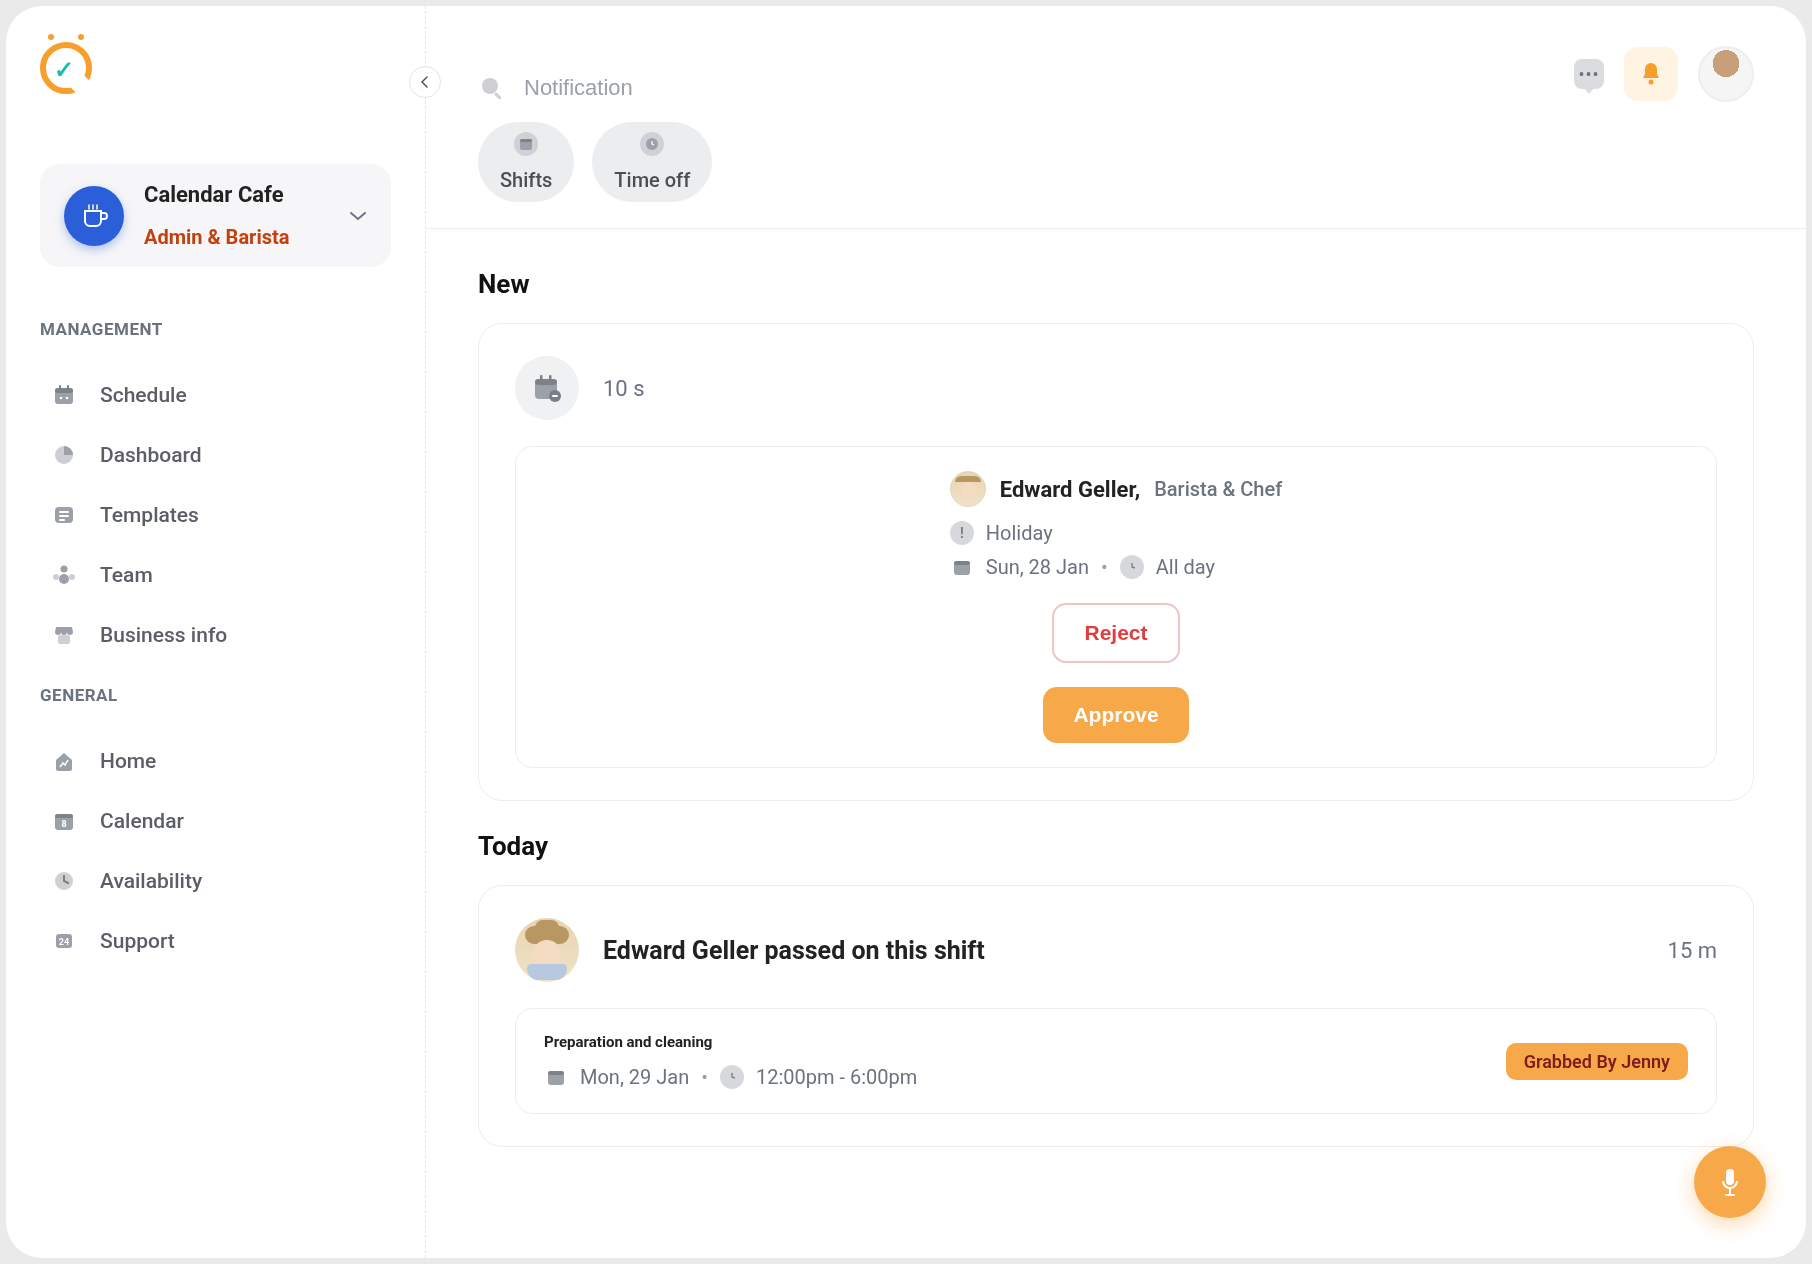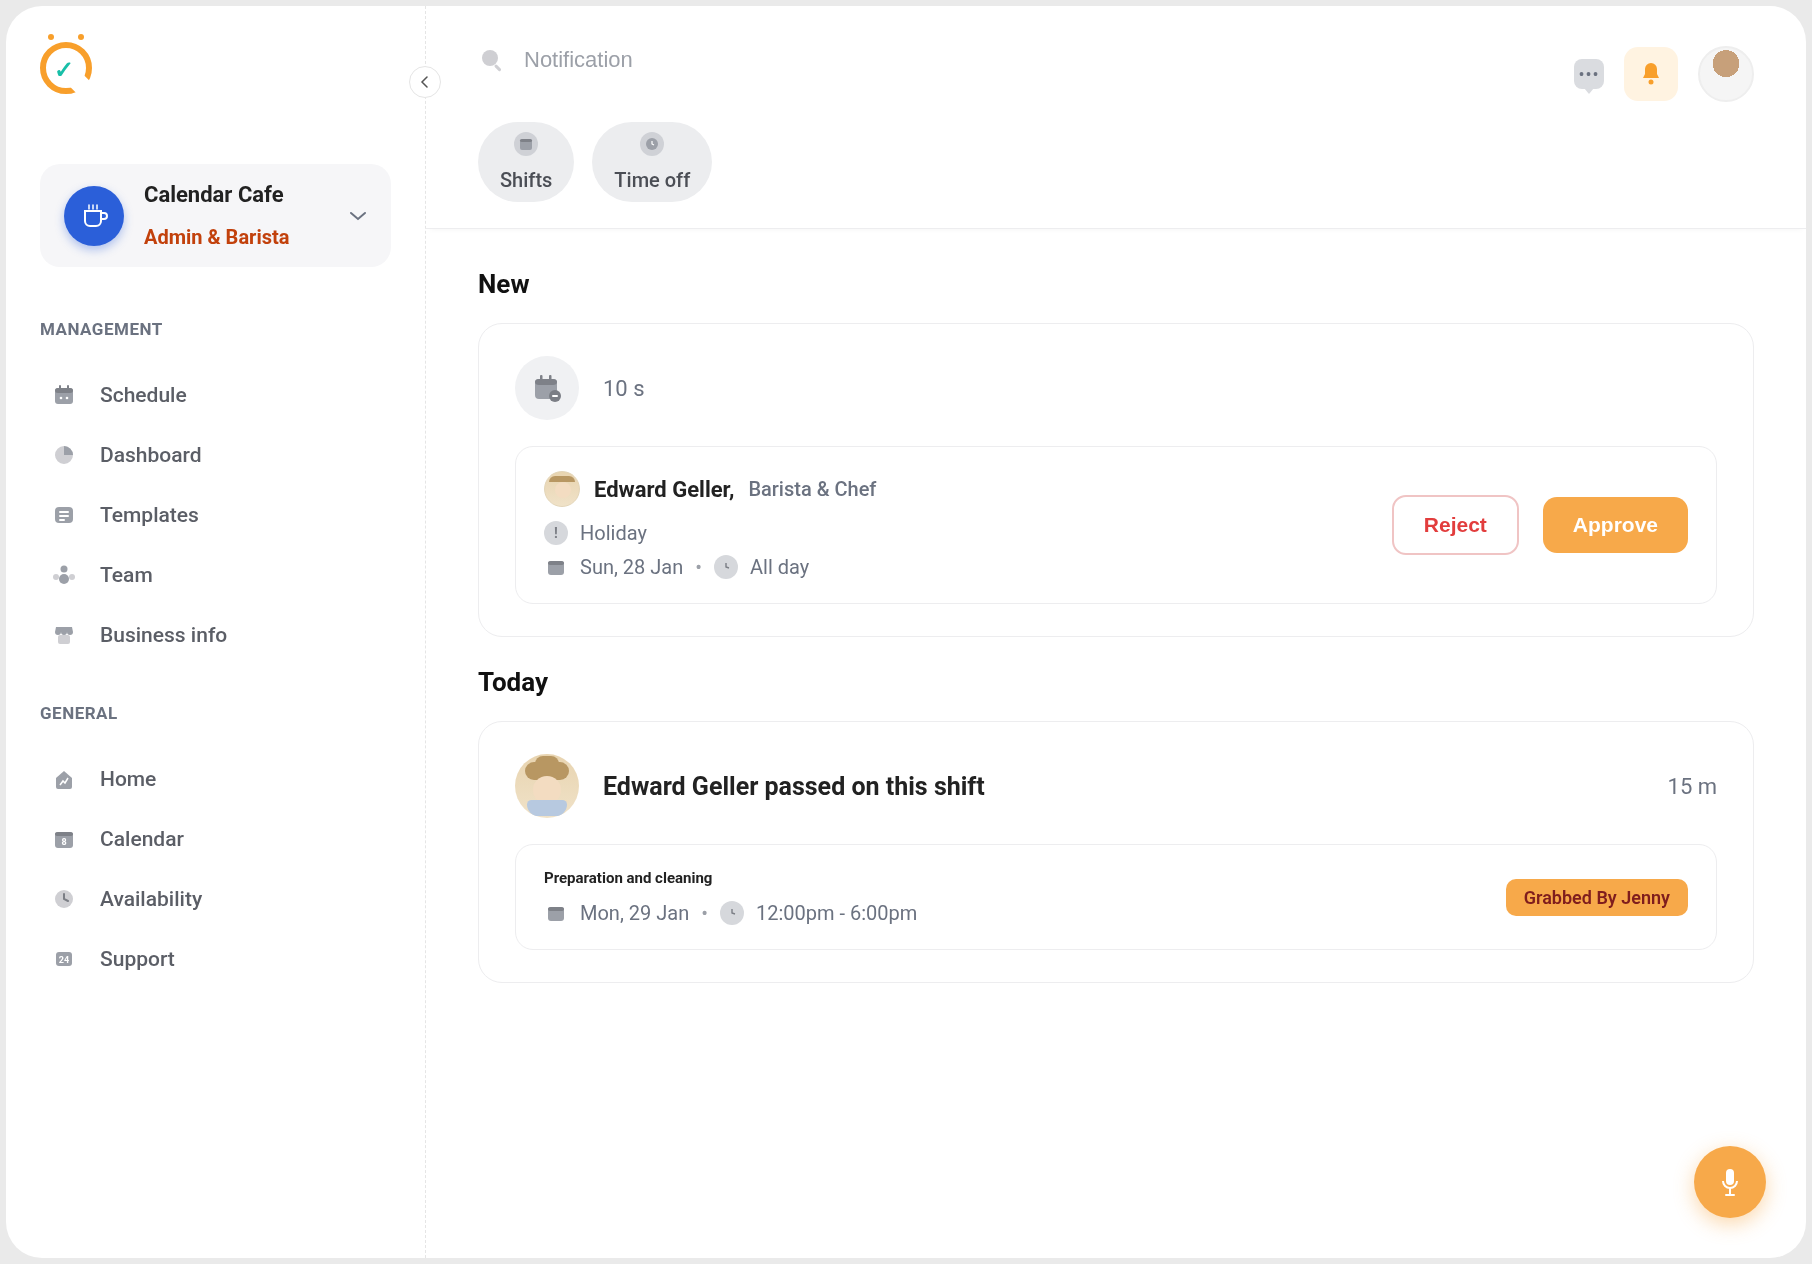--- a/index.html
+++ b/index.html
@@ -100,21 +100,21 @@
 }
 .workspace-text { flex: 1; }
 .workspace-name { font-size: 22px; font-weight: 700; color: #222; }
 .workspace-role { font-size: 20px; color: #c2410c; margin-top: 18px; font-weight: bold; }
 .section-label {
   font-size: 17px;
   font-weight: 700;
   color: #6B7280;
   letter-spacing: 0.5px;
   margin-bottom: 26px;
-  margin-top: 38px;
+  margin-top: 20px;
 }
 .nav-item {
   display: flex;
   align-items: center;
   gap: 22px;
   padding: 16px 10px;
   cursor: pointer;
   border-radius: 12px;
 }
 .nav-icon {
@@ -126,21 +126,21 @@
 .nav-label { font-size: 21px; color: #5B5E66; font-weight: 500; }
 .main {
   flex: 1;
   display: flex;
   flex-direction: column;
   overflow: hidden;
 }
 .topbar {
   padding: 40px 52px 20px 52px;
   display: flex;
-  align-items: flex-start;
+  align-items: flex-end;
   gap: 8px;
 }
 .search-wrap { display: flex; align-items: center; gap: 18px; flex: 1; }
 .search-icon {
   width: 28px; height: 28px;
   color: #C3C5CB;
 }
 .search-input {
   border: none; outline: none; font-size: 22px; color: #9CA0A8;
   background: transparent;
@@ -238,20 +238,21 @@
 }
 .card-title { font-size: 25px; font-weight: 700; color: #222; flex: 1; }
 .card-time { font-size: 22px; color: #6B7280; }
 .inner-card {
   border: 1px solid #EDEDEF;
   border-radius: 18px;
   padding: 24px 28px;
   display: flex;
   align-items: center;
   gap: 24px;
+  flex-direction: column;
 }
 .inner-left { flex: 1; }
 .person-row { display: flex; align-items: center; gap: 14px; margin-bottom: 14px; }
 .mini-avatar {
   width: 36px; height: 36px; border-radius: 50%;
   background: linear-gradient(#E8D4B0, #F0E2C8);
   border: 1px solid #E3D5B8;
   position: relative;
   overflow: hidden;
 }

